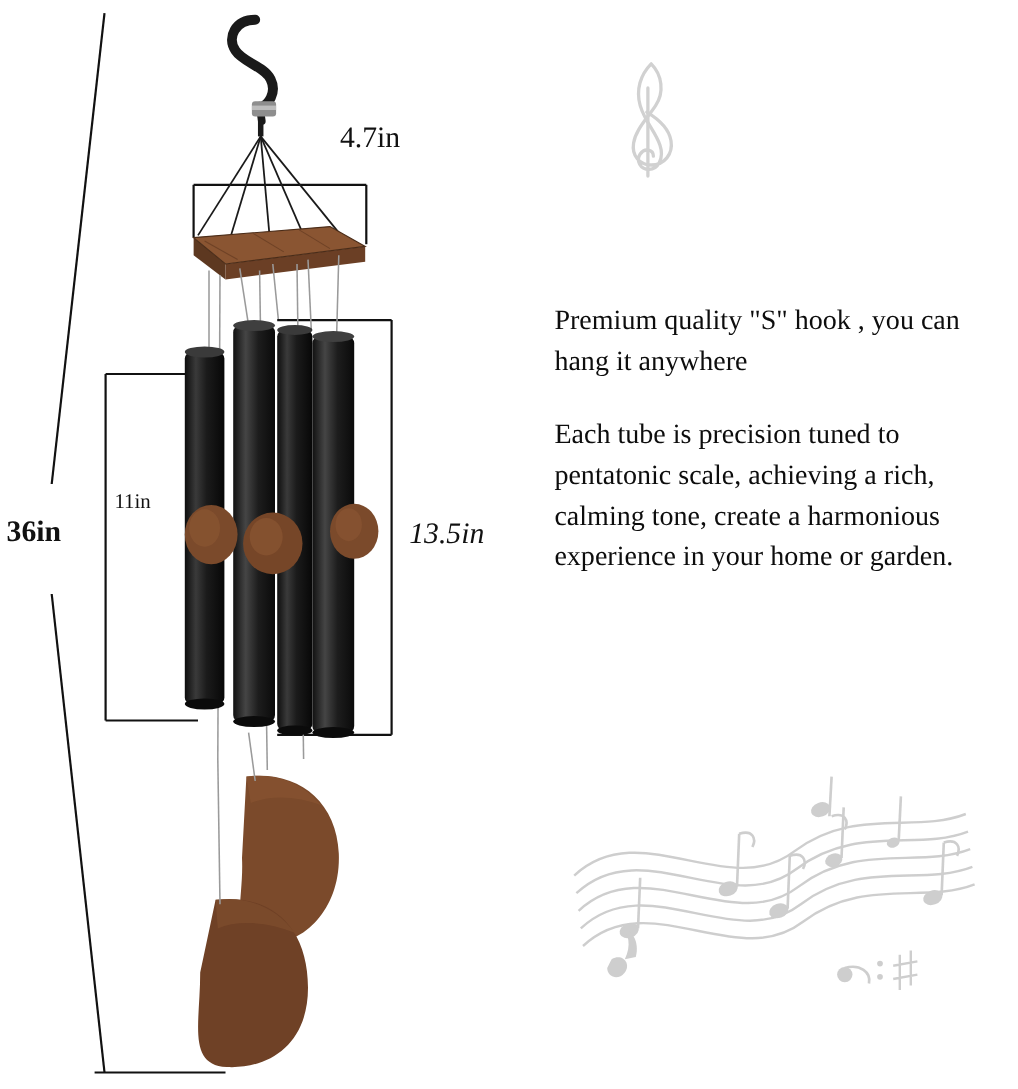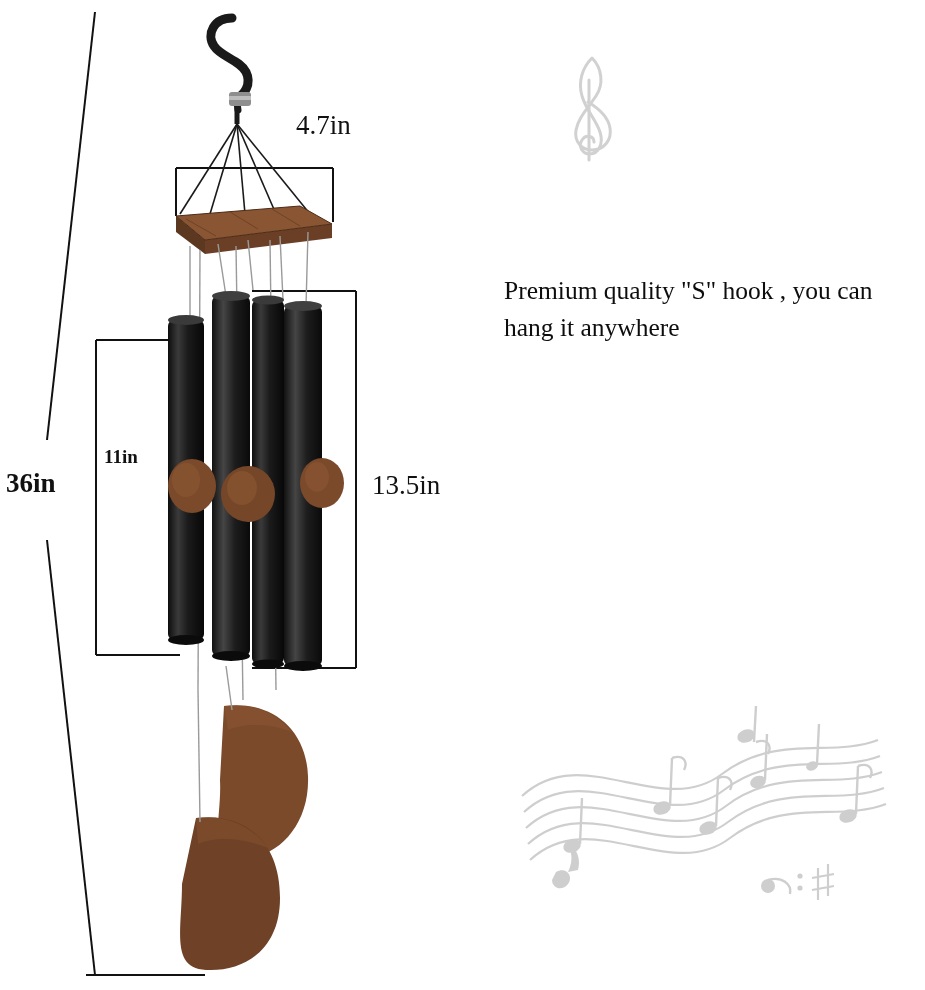--- a/index.html
+++ b/index.html
@@ -43,31 +43,31 @@
   .dim-36 {
     left: 6px;
     top: 468px;
     font-size: 27px;
     font-weight: bold;
   }
   .dim-11 {
     left: 104px;
     top: 446px;
     font-size: 19px;
-    font-weight: bold;
   }
   .dim-47 {
-    left: 296px;
+    left: 309px;
     top: 110px;
     font-size: 27px;
   }
   .dim-135 {
     left: 372px;
     top: 470px;
     font-size: 27px;
+    font-style: italic;
   }
 
   
   .copy {
     position: absolute;
     left: 504px;
     top: 272px;
     width: 412px;
   }
   .copy p {
@@ -229,20 +229,21 @@
     </svg>
 
     <div class="dim-label dim-36">36in</div>
     <div class="dim-label dim-11">11in</div>
     <div class="dim-label dim-47">4.7in</div>
     <div class="dim-label dim-135">13.5in</div>
   </div>
 
   <div class="copy">
     <p>Premium quality "S" hook , you can hang it anywhere</p>
+    <p>Each tube is precision tuned to pentatonic scale, achieving a rich, calming tone, create a harmonious experience in your home or garden.</p>
   </div>
 
   <svg class="treble" viewBox="0 0 70 120">
     <path d="M36 8 C26 18 22 32 26 46 C30 60 40 70 44 82 C48 94 42 104 34 104 C26 104 22 96 26 90
              C30 84 38 86 38 92 M36 8 C46 18 48 34 40 46 C32 58 22 68 20 80 C18 92 26 100 36 100
              C48 100 56 90 54 78 C52 66 42 58 32 52" fill="none" stroke="#c9c9c9" stroke-width="3" stroke-linecap="round"></path>
     <path d="M33 30 L33 110" fill="none" stroke="#c9c9c9" stroke-width="3" stroke-linecap="round"></path>
   </svg>
 
   <svg class="staff" viewBox="0 0 380 220">

